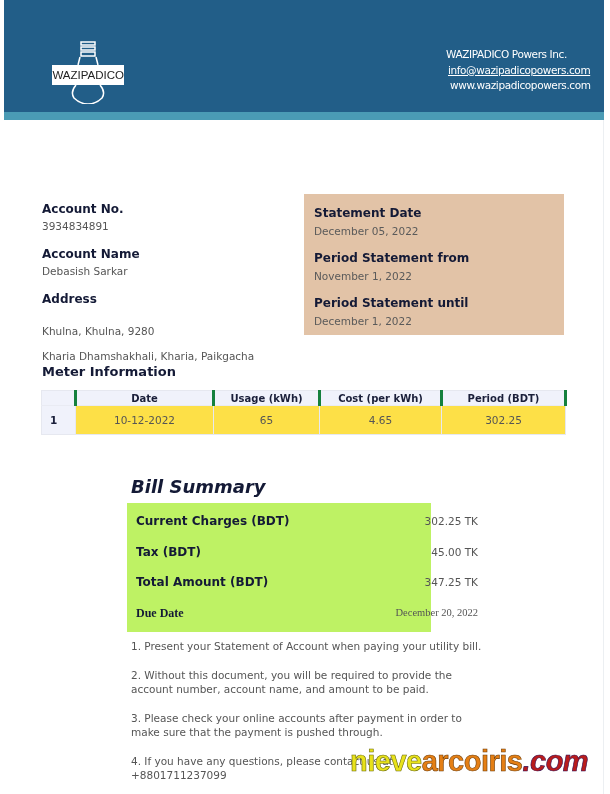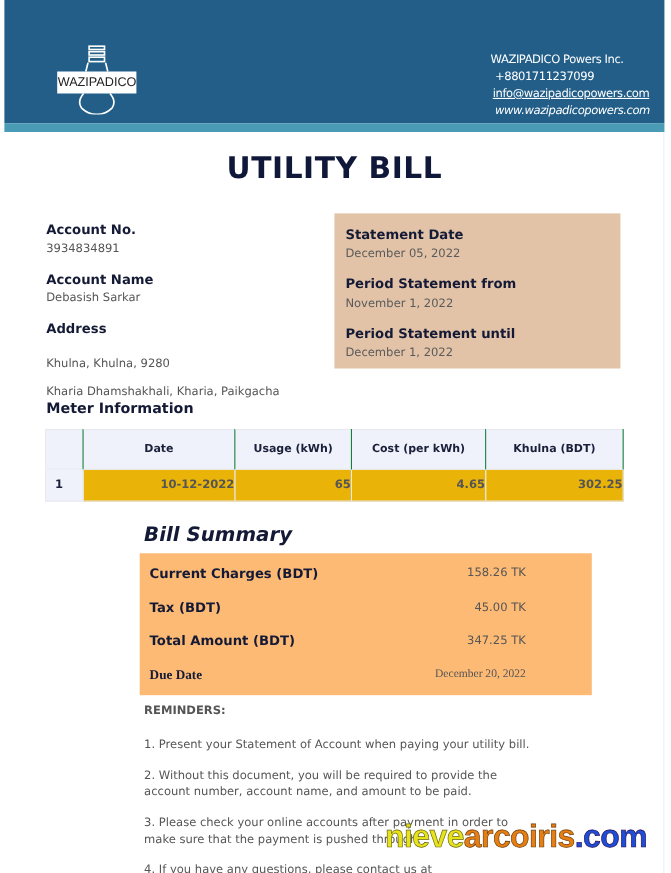--- a/index.html
+++ b/index.html
@@ -9,74 +9,72 @@
     .header { position: absolute; left: 0; top: 0; width: 600px; height: 112px; background: #225e88; }
     .header-stripe { position: absolute; left: 0; top: 112px; width: 600px; height: 8px; background: #4a9bb5; }
     .logo { position: absolute; left: 46px; top: 40px; width: 76px; height: 64px; }
     .logo-label { position: absolute; left: 2px; top: 25px; width: 72px; height: 20px; background: #fff; color: #222; font-family: "Liberation Sans", sans-serif; font-size: 11.5px; line-height: 20px; text-align: right; letter-spacing: 0; }
     .company { position: absolute; left: 442px; top: 47px; width: 160px; color: #fff; font-size: 10.5px; line-height: 15.5px; letter-spacing: -0.4px; }
     .company div { white-space: nowrap; }
     .company .c1 { padding-left: 0; }
     .company .c2 { padding-left: 4px; }
     .company .c3 { padding-left: 2px; }
     .company .c3 .u { text-decoration: underline; }
-    .company .c4 { padding-left: 4px; font-style: italic; }
+    .company .c4 { padding-left: 4px; }
     .title { position: absolute; left: 0; top: 138px; width: 600px; text-align: center; font-size: 27px; font-weight: bold; color: #0f1838; letter-spacing: 0.5px; }
     .field-label { position: absolute; font-size: 12px; font-weight: bold; color: #141a36; }
     .field-value { position: absolute; font-size: 10.5px; color: #555; line-height: 15px; }
     .statement-box { position: absolute; left: 300px; top: 194px; width: 260px; height: 141px; background: #e2c3a7; }
     .statement-box .field-label { left: 10px; }
     .statement-box .field-value { left: 10px; color: #5a5a5a; }
     .section-heading { position: absolute; left: 38px; top: 364px; font-size: 13px; font-weight: bold; color: #141a36; }
     table.meter { position: absolute; left: 37px; top: 390px; width: 526px; border-collapse: collapse; font-size: 10.5px; }
-    table.meter th { background: #f0f2fb; height: 36px; font-weight: bold; color: #1a1f3a; border-right: 1px solid #15803d; font-size: 10px; }
-    table.meter td { background: #eab308; height: 29px; text-align: right; color: #555; border-right: 1px solid #e6e8f0; border-top: 1px solid #e9ebf3; font-weight: bold; }
+    table.meter th { background: #f0f2fb; height: 15px; font-weight: bold; color: #1a1f3a; border-right: 3px solid #15803d; font-size: 10px; }
+    table.meter td { background: #fde047; height: 29px; text-align: center; color: #555; border-right: 1px solid #e6e8f0; border-top: 1px solid #e9ebf3; }
     table.meter .idx { background: #f0f2fb; width: 34px; text-align: left; padding-left: 8px; font-weight: bold; color: #1a1f3a; }
     table.meter th.idx { background: #f0f2fb; }
     table.meter { border: 1px solid #e6e8f0; }
     .summary-title { position: absolute; left: 127px; top: 476px; font-size: 18px; font-weight: bold; color: #141a36; font-style: italic; }
-    .summary-box { position: absolute; left: 123px; top: 503px; width: 411px; height: 129px; background: #fdba74; }
+    .summary-box { position: absolute; left: 123px; top: 503px; width: 304px; height: 129px; background: #bef264; }
     .summary-row { position: absolute; left: 9px; width: 342px; height: 20px; }
     .summary-row .lab { position: absolute; left: 0; top: 0; font-size: 12px; font-weight: bold; color: #141a36; }
     .summary-row .val { position: absolute; right: 0; top: 1px; font-size: 10.5px; color: #555; }
     .reminders { position: absolute; left: 127px; top: 639px; width: 360px; font-size: 10.5px; color: #555; line-height: 14.5px; }
     .reminders .head { font-weight: bold; color: #555; margin-bottom: 16px; }
     .reminders p { margin-bottom: 14px; }
     .watermark { position: absolute; left: 350px; top: 744px; font-family: "Liberation Sans", sans-serif; font-weight: bold; font-size: 29px; letter-spacing: -0.5px; line-height: 34px; white-space: nowrap; }
     .watermark .w1 { color: #e8e21a; -webkit-text-stroke: 0.6px #6a6a10; }
     .watermark .w2 { color: #e57f14; -webkit-text-stroke: 0.6px #6a3a08; }
-    .watermark .w3 { color: #1d4ed8; -webkit-text-stroke: 0.6px #2a0a50; }
+    .watermark .w3 { color: #b91c1c; font-style: italic; -webkit-text-stroke: 0.6px #2a0a50; }
   </style>
 </head>
 <body>
 
 <div class="page">
 
   <div class="header">
     <div class="logo">
       <svg width="76" height="64" viewBox="0 0 76 64">
         <rect x="31" y="2" width="14" height="3" fill="none" stroke="#fff" stroke-width="1.5"></rect>
         <rect x="31" y="7" width="14" height="3" fill="none" stroke="#fff" stroke-width="1.5"></rect>
         <rect x="31" y="12" width="14" height="4" fill="none" stroke="#fff" stroke-width="1.5"></rect>
         <path d="M30 17 L28 25 M46 17 L48 25" stroke="#fff" stroke-width="1.5" fill="none"></path>
         <path d="M26 45 Q20 52 24 58 Q30 64 38 64 Q46 64 52 58 Q56 52 50 45" stroke="#fff" stroke-width="1.5" fill="none"></path>
       </svg>
       <div class="logo-label">WAZIPADICO</div>
     </div>
 
     <div class="company">
       <div class="c1">WAZIPADICO Powers Inc.</div>
-      <div class="c2">+8801711237099</div>
       <div class="c3"><span class="u">info@wazipadicopowers.com</span></div>
       <div class="c4">www.wazipadicopowers.com</div>
     </div>
   </div>
   <div class="header-stripe"></div>
 
-  <h1 class="title">UTILITY BILL</h1>
 
   <div class="field-label" style="left:38px;top:202px;">Account No.</div>
   <div class="field-value" style="left:38px;top:219px;">3934834891</div>
 
   <div class="field-label" style="left:38px;top:247px;">Account Name</div>
   <div class="field-value" style="left:38px;top:264px;">Debasish Sarkar</div>
 
   <div class="field-label" style="left:38px;top:292px;">Address</div>
   <div class="field-value" style="left:38px;top:309px;margin-top:40px;">Kharia Dhamshakhali, Kharia, Paikgacha</div>
   <div class="field-value" style="left:38px;top:324px;">Khulna, Khulna, 9280</div>
@@ -92,57 +90,56 @@
 
   <div class="section-heading">Meter Information</div>
 
   <table class="meter">
     <thead>
       <tr>
         <th class="idx"></th>
         <th style="width:138px;">Date</th>
         <th style="width:106px;">Usage (kWh)</th>
         <th style="width:122px;">Cost (per kWh)</th>
-        <th>Khulna (BDT)</th>
+        <th>Period (BDT)</th>
       </tr>
     </thead>
     <tbody>
       <tr>
         <td class="idx">1</td>
         <td>10-12-2022</td>
         <td>65</td>
         <td>4.65</td>
         <td>302.25</td>
       </tr>
     </tbody>
   </table>
 
   <div class="summary-title">Bill Summary</div>
 
   <div class="summary-box">
     <div class="summary-row" style="top:11px;">
       <span class="lab">Current Charges (BDT)</span>
-      <span class="val">158.26 TK</span>
+      <span class="val">302.25 TK</span>
     </div>
     <div class="summary-row" style="top:42px;">
       <span class="lab">Tax (BDT)</span>
       <span class="val">45.00 TK</span>
     </div>
     <div class="summary-row" style="top:72px;">
       <span class="lab">Total Amount (BDT)</span>
       <span class="val">347.25 TK</span>
     </div>
     <div class="summary-row" style="top:103px;font-family:Liberation Serif, serif;">
       <span class="lab">Due Date</span>
       <span class="val">December 20, 2022</span>
     </div>
   </div>
 
   <div class="reminders">
-    <div class="head">REMINDERS:</div>
     <p>1. Present your Statement of Account when paying your utility bill.</p>
     <p>2. Without this document, you will be required to provide the account number, account name, and amount to be paid.</p>
     <p>3. Please check your online accounts after payment in order to make sure that the payment is pushed through.</p>
     <p>4. If you have any questions, please contact us at +8801711237099</p>
   </div>
 
 </div>
 
 <div class="watermark"><span class="w1">nieve</span><span class="w2">arcoiris</span><span class="w3">.com</span></div>
 

